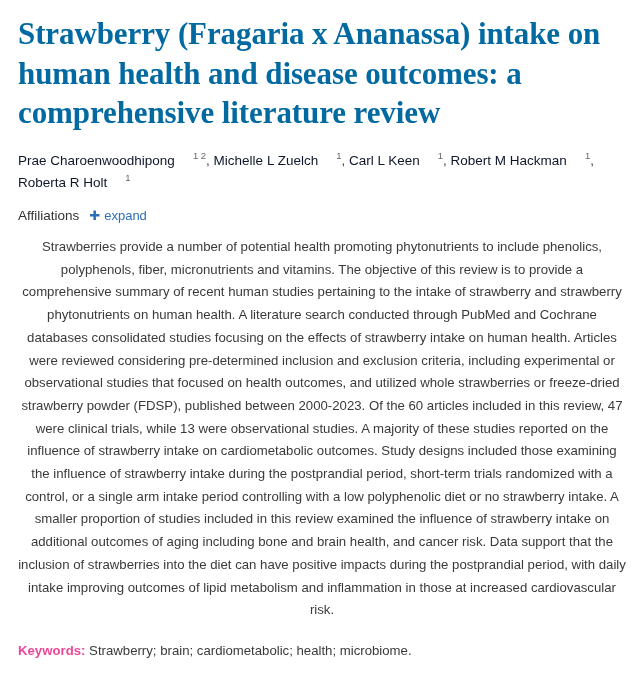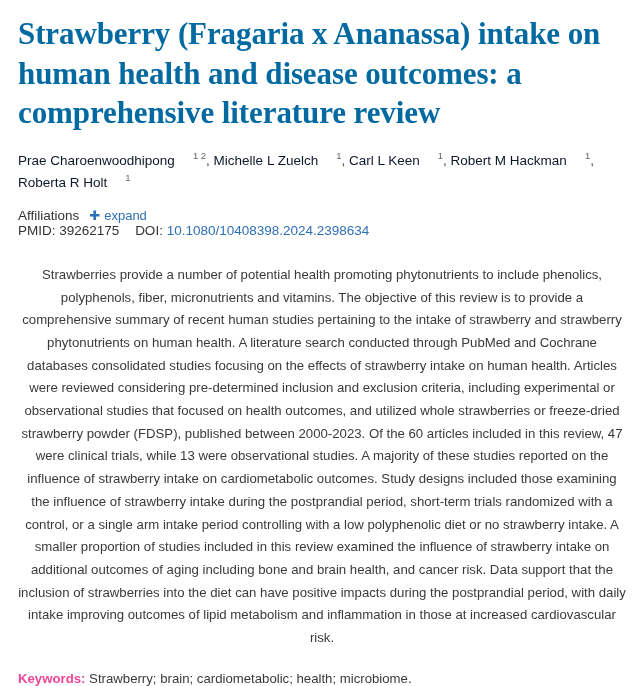--- a/index.html
+++ b/index.html
@@ -42,20 +42,21 @@
   .sup {
     font-size: 9.5px;
     vertical-align: super;
     color: #666666;
     margin-left: 18px;
   }
   .sep { color: #444444; }
   .affil-row {
     font-size: 13.5px;
     color: #444444;
+    margin-bottom: 8px;
     display: flex;
     align-items: flex-start;
     gap: 10px;
   }
   .affil-label { color: #333333; }
   .expand {
     color: #2f6fb5;
     cursor: pointer;
     display: inline-flex;
     align-items: center;
@@ -111,26 +112,20 @@
   </div>
 
   <div class="affil-row">
     <span class="affil-label">Affiliations</span>
     <span class="expand">
       <span class="plus">✚</span>
       <span>expand</span>
     </span>
   </div>
 
-  <div class="ids">
-    <span>PMID:</span>
-    <span>39262175</span><span class="gap"></span>
-    <span>DOI:</span>
-    <a class="doi-link">10.1080/10408398.2024.2398634</a>
-  </div>
 
 
   <p class="abstract">Strawberries provide a number of potential health promoting phytonutrients to include phenolics, polyphenols, fiber, micronutrients and vitamins. The objective of this review is to provide a comprehensive summary of recent human studies pertaining to the intake of strawberry and strawberry phytonutrients on human health. A literature search conducted through PubMed and Cochrane databases consolidated studies focusing on the effects of strawberry intake on human health. Articles were reviewed considering pre-determined inclusion and exclusion criteria, including experimental or observational studies that focused on health outcomes, and utilized whole strawberries or freeze-dried strawberry powder (FDSP), published between 2000-2023. Of the 60 articles included in this review, 47 were clinical trials, while 13 were observational studies. A majority of these studies reported on the influence of strawberry intake on cardiometabolic outcomes. Study designs included those examining the influence of strawberry intake during the postprandial period, short-term trials randomized with a control, or a single arm intake period controlling with a low polyphenolic diet or no strawberry intake. A smaller proportion of studies included in this review examined the influence of strawberry intake on additional outcomes of aging including bone and brain health, and cancer risk. Data support that the inclusion of strawberries into the diet can have positive impacts during the postprandial period, with daily intake improving outcomes of lipid metabolism and inflammation in those at increased cardiovascular risk.</p>
 
   <div class="keywords">
     <b>Keywords:</b>
     <span>Strawberry; brain; cardiometabolic; health; microbiome.</span>
   </div>
 
 </div>

